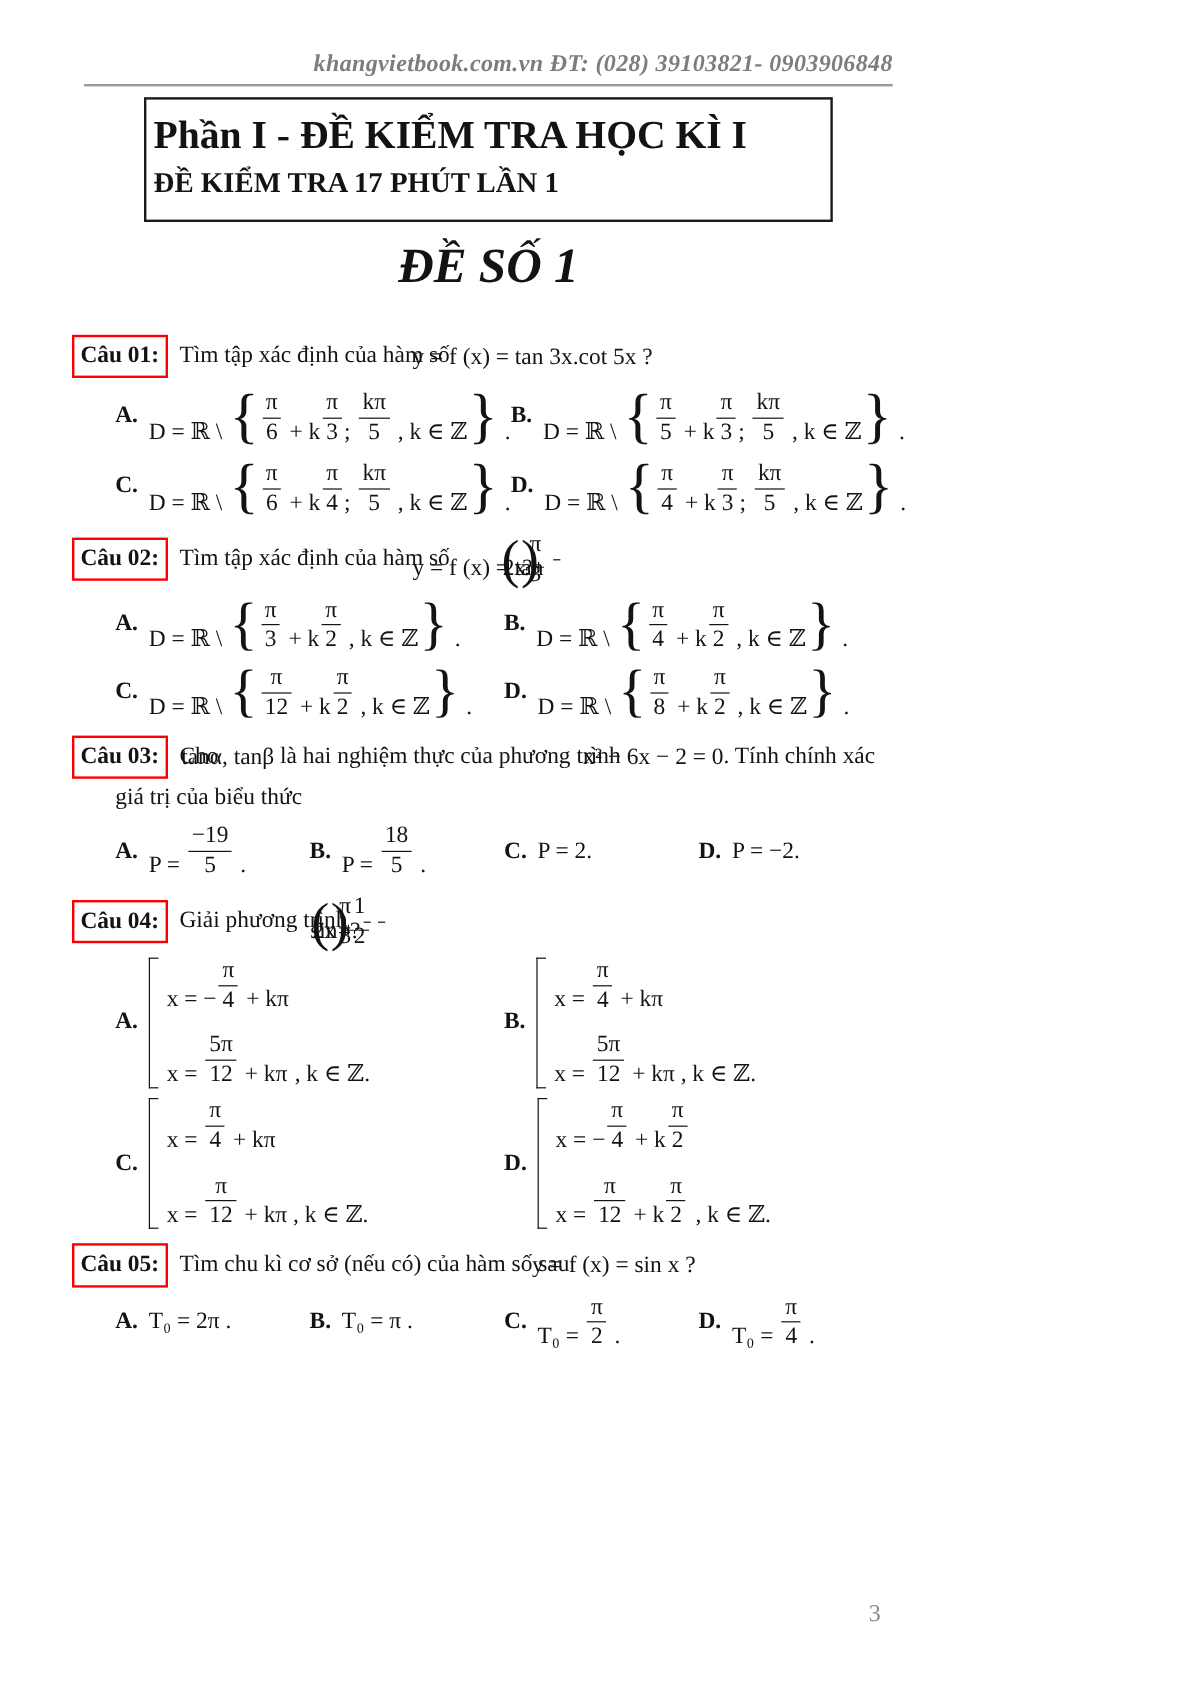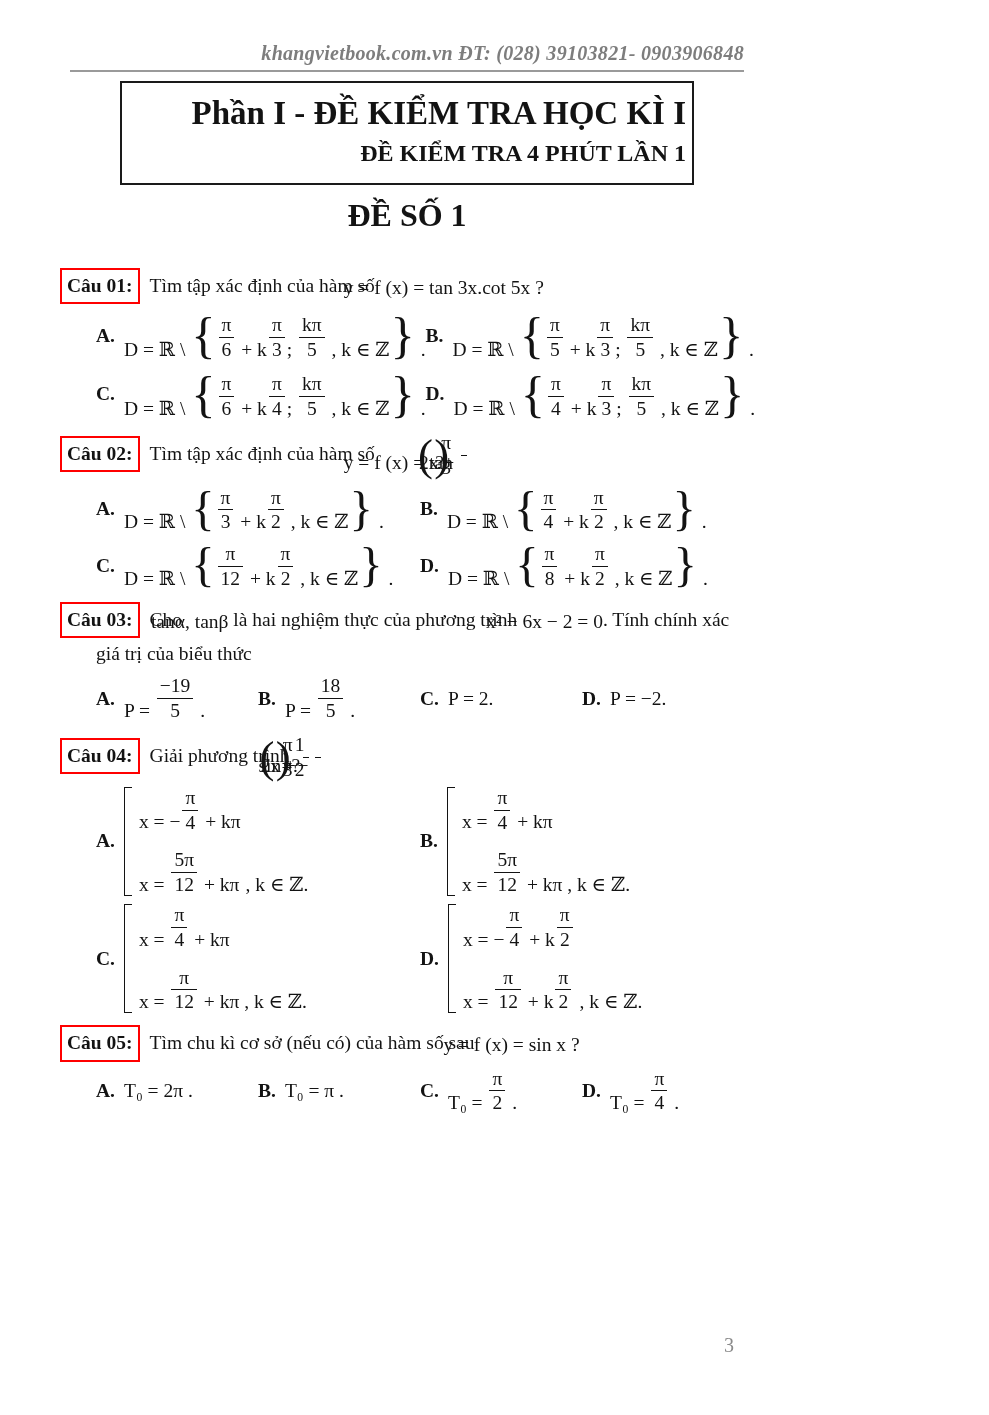--- a/index.html
+++ b/index.html
@@ -10,24 +10,24 @@
     color: #131313;
     font-size: 19.5px;
   }
   .page { position: relative; width: 810px; height: 1415px; padding: 42px 66px 0 70px; overflow: hidden; }
 
   
   .header { text-align: right; border-bottom: 2px solid #9a9a9a; padding-bottom: 5px; }
   .header-text { font-style: italic; font-weight: bold; color: #7d7d7d; font-size: 20px; letter-spacing: .3px; }
 
   
-  .titlebox { border: 2px solid #1a1a1a; margin: 9px 50px 0 50px; text-align: right; padding: 10px 6px 16px 6px; }
+  .titlebox { border: 2px solid #1a1a1a; margin: 9px 50px 0 50px; text-align: left; padding: 10px 6px 16px 6px; }
   .title1 { font-size: 33px; font-weight: bold; line-height: 1.25; }
   .title2 { font-size: 24px; font-weight: bold; margin-top: 6px; }
-  .subtitle { text-align: center; font-size: 32px; font-weight: bold; margin: 12px 0 34px 0; }
+  .subtitle { text-align: center; font-size: 41px; font-weight: bold; font-style: italic; margin: 12px 0 34px 0; }
 
   
   .question { margin-bottom: 8px; }
   .qhead { line-height: 1.6; padding-left: 26px; text-indent: -36px; margin-bottom: 4px; }
   .qlabel { border: 2px solid #ff0000; padding: 0 5px 1px 5px; font-weight: bold; margin-right: 10px; display: inline-block; text-indent: 0; }
   .stxt { white-space: normal; }
 
   
   .mrow { display: inline-flex; align-items: flex-end; vertical-align: middle; white-space: nowrap; }
   .mtxt { white-space: pre; }
@@ -53,21 +53,21 @@
 <body>
 
 <div class="page">
 
   <div class="header">
     <span class="header-text">khangvietbook.com.vn  ĐT: (028) 39103821- 0903906848</span>
   </div>
 
   <div class="titlebox">
     <div class="title1">Phần I - ĐỀ KIỂM TRA HỌC KÌ I</div>
-    <div class="title2">ĐỀ KIỂM TRA 4 PHÚT LẦN 1</div>
+    <div class="title2">ĐỀ KIỂM TRA 17 PHÚT LẦN 1</div>
   </div>
 
   <div class="subtitle">ĐỀ SỐ 1</div>
 
   <div>
       <div class="question">
         <div class="qhead"><span class="qlabel">Câu 01:</span><span class="stxt">Tìm tập xác định của hàm số </span><span class="mrow">
             <span class="mtxt">y = f (x) = tan 3x.cot 5x ?</span>
           </span></div>
         <div class="options cols2">

